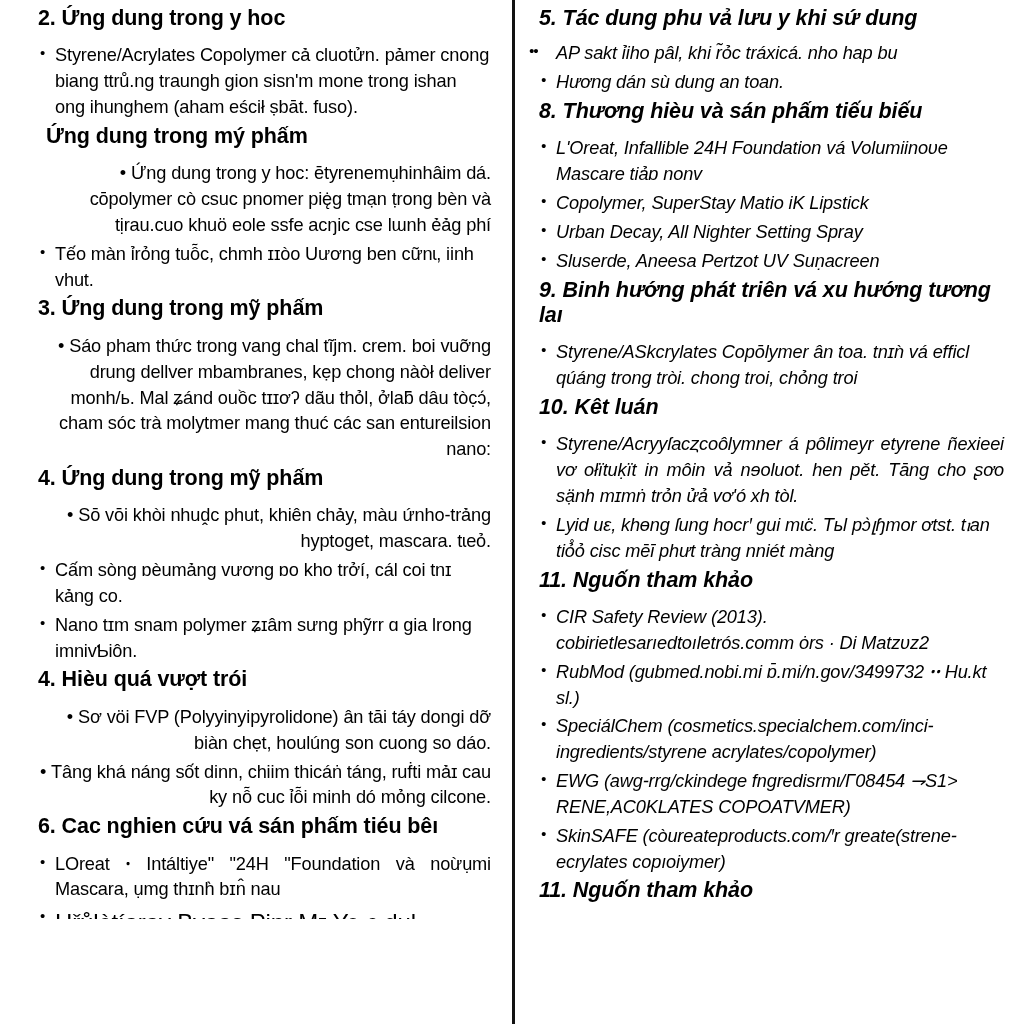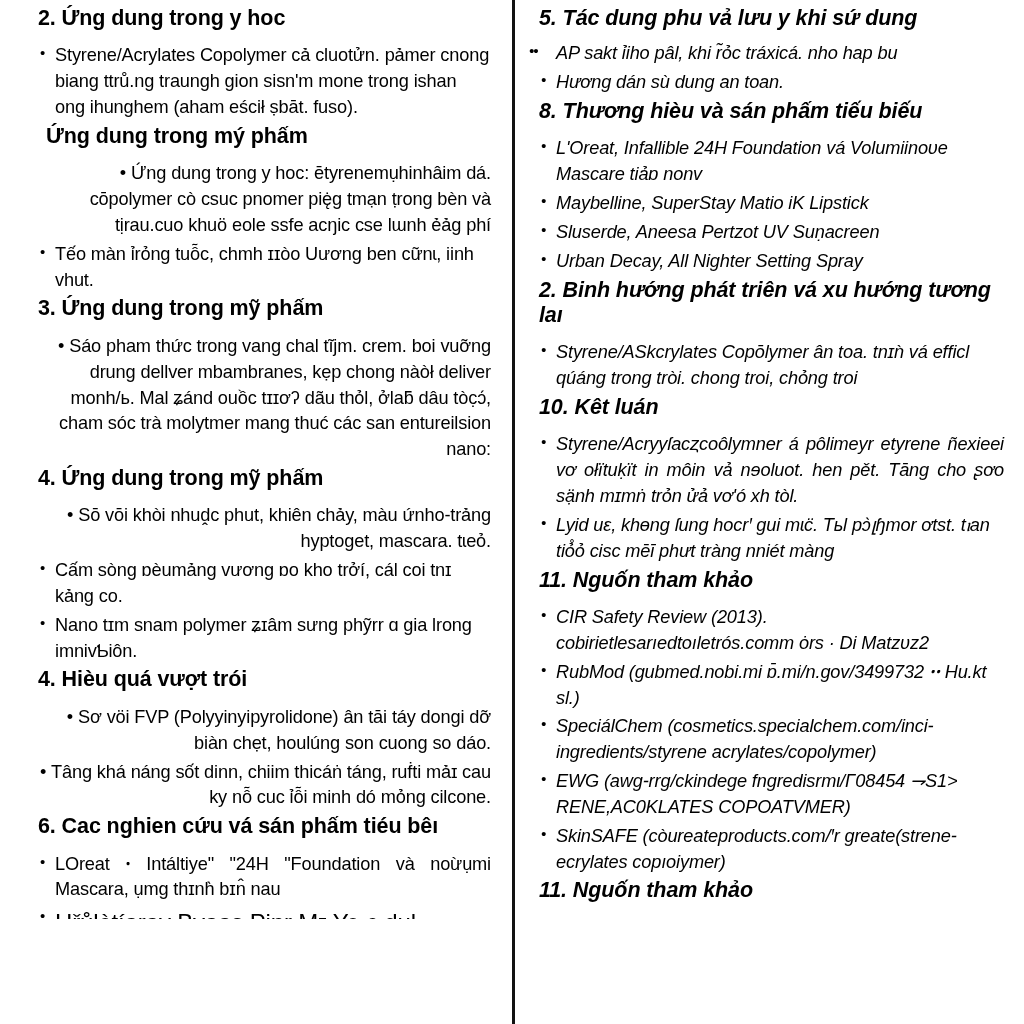--- a/index.html
+++ b/index.html
@@ -186,26 +186,26 @@
 
       <h2 class="sec tight">5. Tác dung phu vả lưu y khi sứ dung</h2>
       <ul class="blist">
         <li class="dbl">AP sakt ỉiho pâl, khi r̃ỏc tráxicá. nho hap bu</li>
         <li>Hương dán sù dung an toan.</li>
       </ul>
 
       <h2 class="sec gap-before-sm">8. Thương hièu và sán phấm tiếu biếu</h2>
       <ul class="blist">
         <li>L'Oreat, Infallible 24H Foundation vá Volumiinoυе Mascare tiảɒ nonv</li>
-        <li>Maybelline, SuperStay Matio iK Lipstick</li>
+        <li>Copolymer, SuperStay Matio iK Lipstick</li>
+        <li>Urban Decay, All Nighter Setting Spray</li>
         <li>Sluserde, Aneesa Pertzot UV Suṇacreen</li>
-        <li>Urban Decay, All Nighter Setting Spray</li>
-      </ul>
-
-      <h2 class="sec gap-before-sm">2. Binh hướng phát triên vá xu hướng tương laı</h2>
+      </ul>
+
+      <h2 class="sec gap-before-sm">9. Binh hướng phát triên vá xu hướng tương laı</h2>
       <ul class="blist">
         <li>Styrene/ASkcrylates Copōlymer ân toa. tnɪǹ vá efficl qúáng trong tròi. chong troi, chỏng troi</li>
       </ul>
 
       <h2 class="sec gap-before-sm">10. Kêt luán</h2>
       <ul class="blist">
         <li class="just">Styrene/Acryyſacȥcoôlymner á pôlimeyr etyrene ñexieei vơ ołïtuḳït in môin vả nɘoluot. hen pět. Tāng cho ʂơo sạ̈nh mɪmṅ trỏn ửả vơ'ó xh tòl.</li>
         <li>Lyid uɛ, khɵng ſung hocrꞌ gui mɩc̈. Tьl pɔ̀լɧmor ơtst. tⲓan tiỏ̊ỏ cisc mēī phưt tràng nniét màng</li>
       </ul>
 

